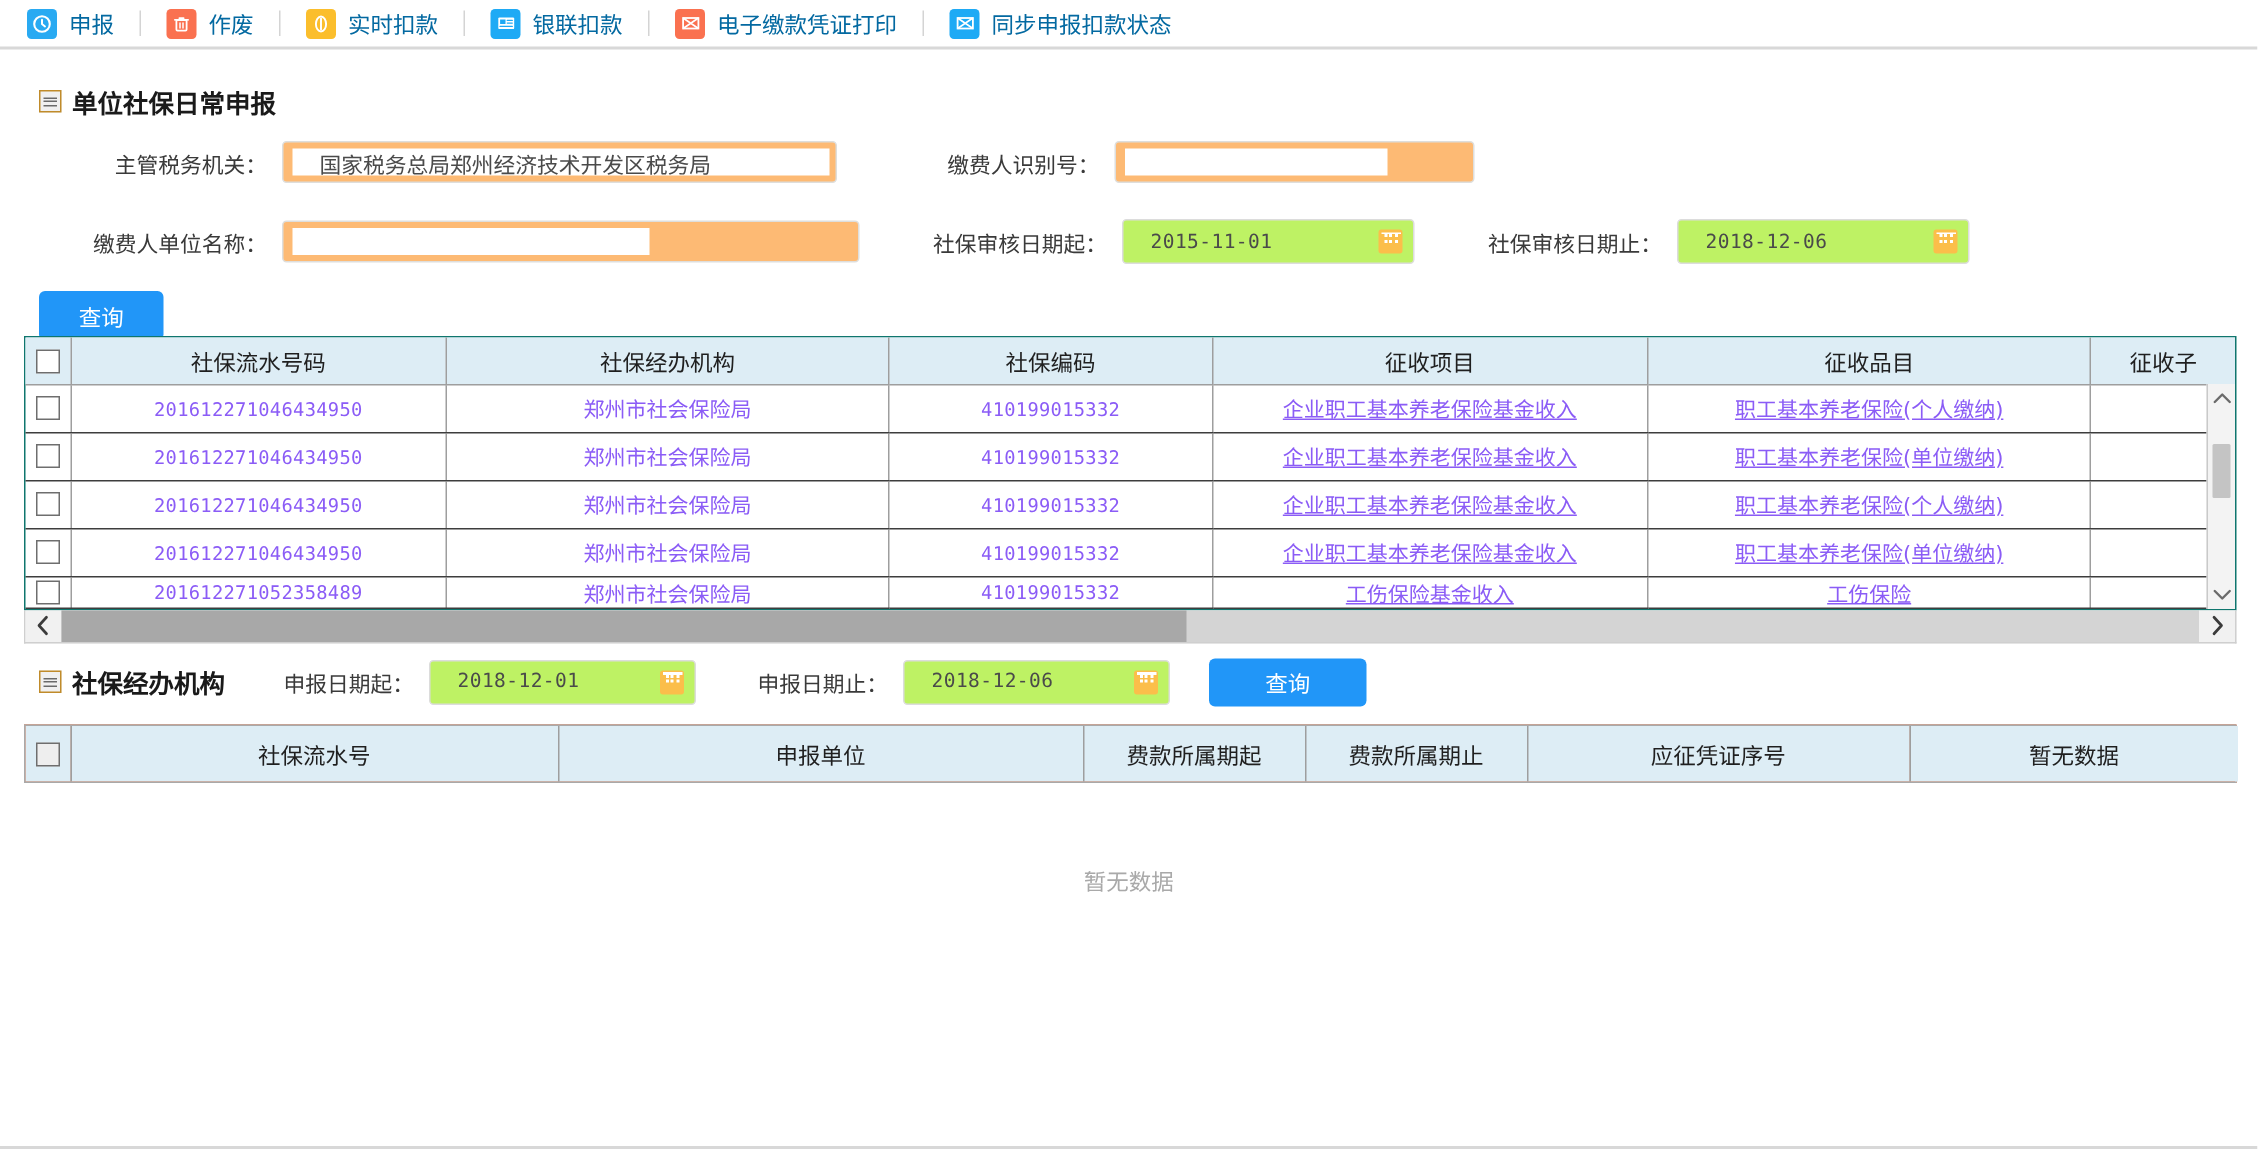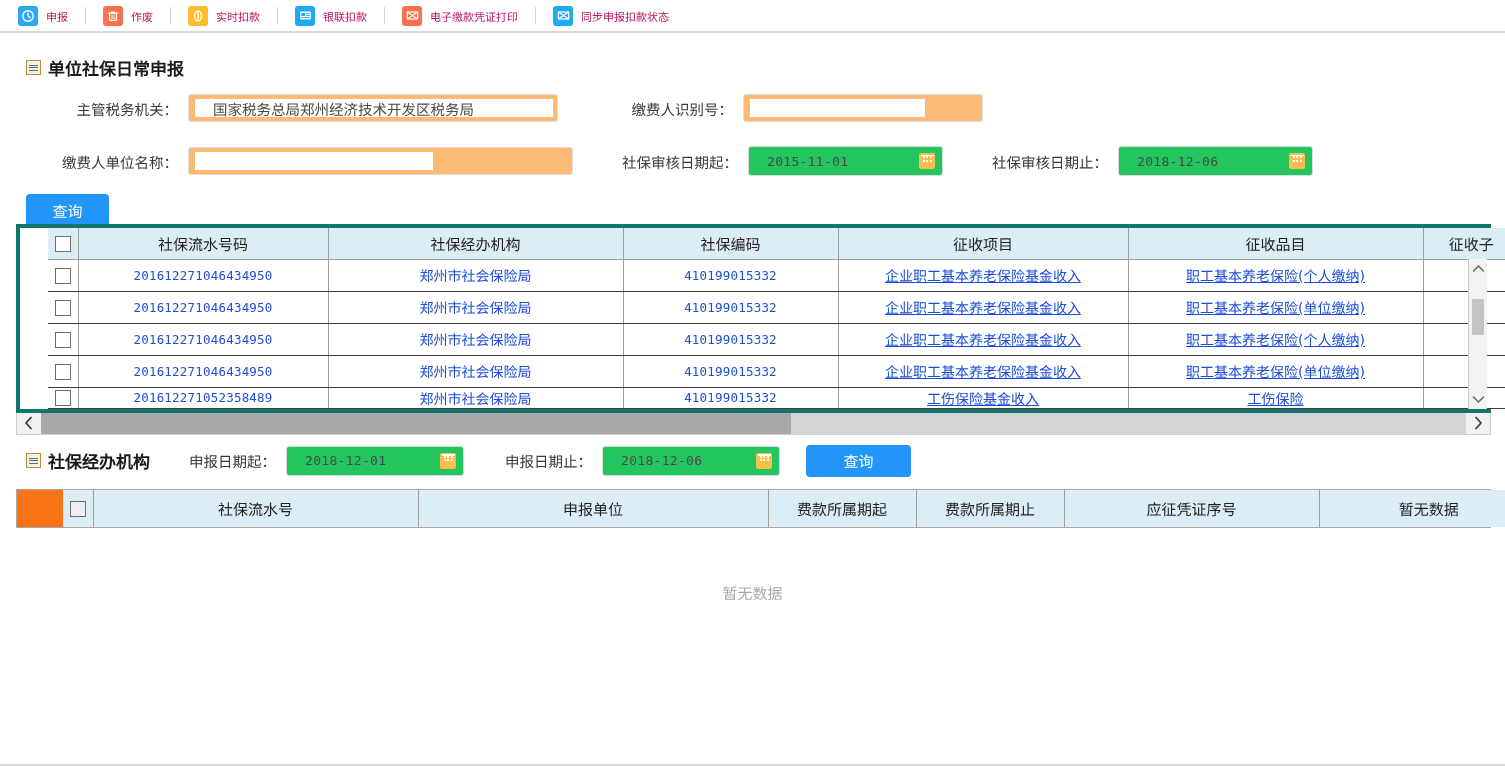--- a/index.html
+++ b/index.html
@@ -40,22 +40,22 @@
     width: 20px;
     height: 20px;
     border-radius: 3px;
     display: flex;
     align-items: center;
     justify-content: center;
     flex: none;
   }
   .tb-icon svg { display: block; }
   .tb-label {
-    font-size: 11px;
-    color: #be185d;
+    font-size: 15px;
+    color: #0369a1;
     font-family: Liberation Sans, sans-serif;
   }
   .tb-sep {
     width: 1px;
     height: 17px;
     background: #d4d4d4;
     margin: 0 15px;
     flex: none;
   }
 
@@ -136,21 +136,21 @@
     padding-left: 24px;
     font-size: 14.5px;
     color: #4a4a4a;
     font-family: "DejaVu Sans", "Liberation Sans", sans-serif;
     white-space: nowrap;
   }
 
   
   .date-field {
     height: 30px;
-    background: #22c55e;
+    background: #bef264;
     border: 1px solid #dcdcdc;
     border-radius: 3px;
     box-sizing: border-box;
     display: flex;
     align-items: center;
     justify-content: space-between;
     padding: 0 7px 0 18px;
     cursor: pointer;
   }
   .date-field .dval {
@@ -191,25 +191,24 @@
     border-radius: 4px;
     font-size: 15px;
     font-family: "DejaVu Sans", "Liberation Sans", sans-serif;
     cursor: pointer;
     padding: 0;
   }
 
   
   .grid-wrap {
     margin: 0 14px 0 16px;
-    border: 4px solid #0f766e;
+    border: 1px solid #0f766e;
     position: relative;
     background: #fff;
     box-sizing: border-box;
-    padding-left: 28px;
   }
   table.grid {
     border-collapse: collapse;
     table-layout: fixed;
     width: 100%;
   }
   table.grid th {
     background: #ddedf5;
     border-right: 1px solid #9e9e9e;
     border-bottom: 1px solid #9e9e9e;
@@ -220,21 +219,21 @@
     font-family: "DejaVu Sans", "Liberation Sans", sans-serif;
     padding: 0 2px;
     box-sizing: border-box;
   }
   table.grid td {
     border-right: 1px solid #9e9e9e;
     border-bottom: 1px solid #3d3d3d;
     height: 32px;
     text-align: center;
     font-size: 14px;
-    color: #1d4ed8;
+    color: #8b5cf6;
     font-family: "DejaVu Sans", "Liberation Sans", sans-serif;
     padding: 0 2px;
     background: #fff;
     box-sizing: border-box;
     overflow: hidden;
     white-space: nowrap;
   }
   table.grid td.num {
     font-family: "DejaVu Sans Mono", "Liberation Mono", monospace;
     font-size: 12.5px;
@@ -338,22 +337,21 @@
     font-size: 15px;
     font-weight: normal;
     color: #1f1f1f;
     font-family: "DejaVu Sans", "Liberation Sans", sans-serif;
     box-sizing: border-box;
   }
   .grid2-wrap {
     margin: 12px 14px 0 16px;
     border: 1px solid #a9a9a9;
     box-sizing: border-box;
-    background: #f97316;
-    padding-left: 46px;
+    background: #c2410c;
   }
   .empty-msg {
     text-align: center;
     color: #a9a9a9;
     font-size: 15px;
     font-family: "DejaVu Sans", "Liberation Sans", sans-serif;
     margin-top: 54px;
   }
   .bottom-rule {
     position: absolute;

